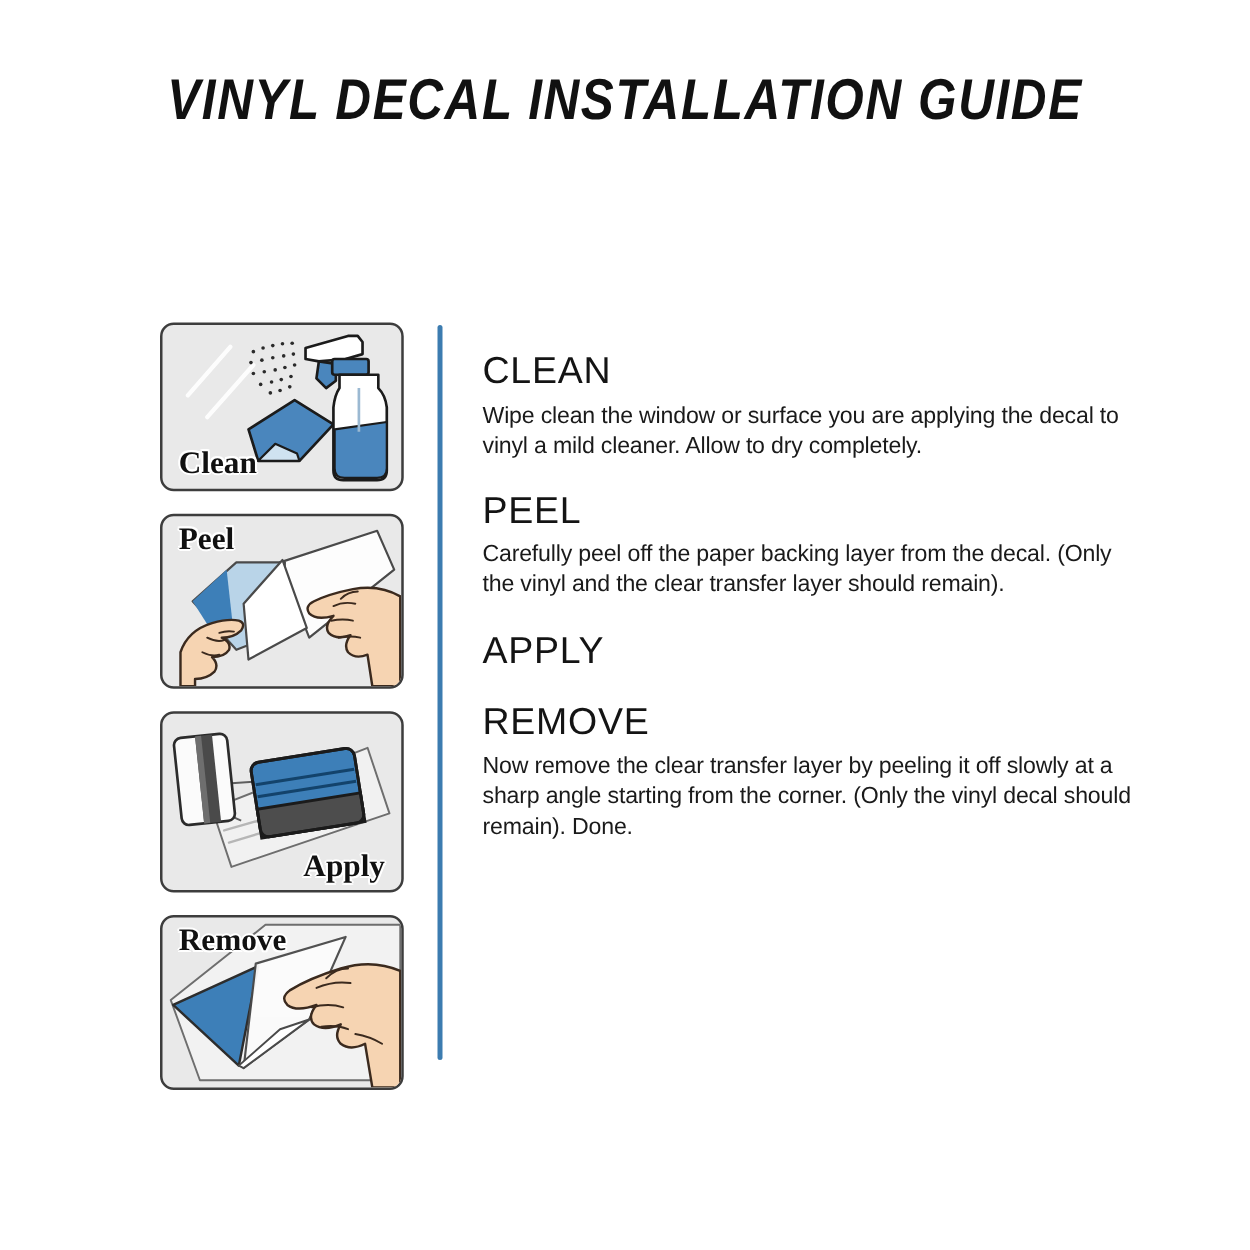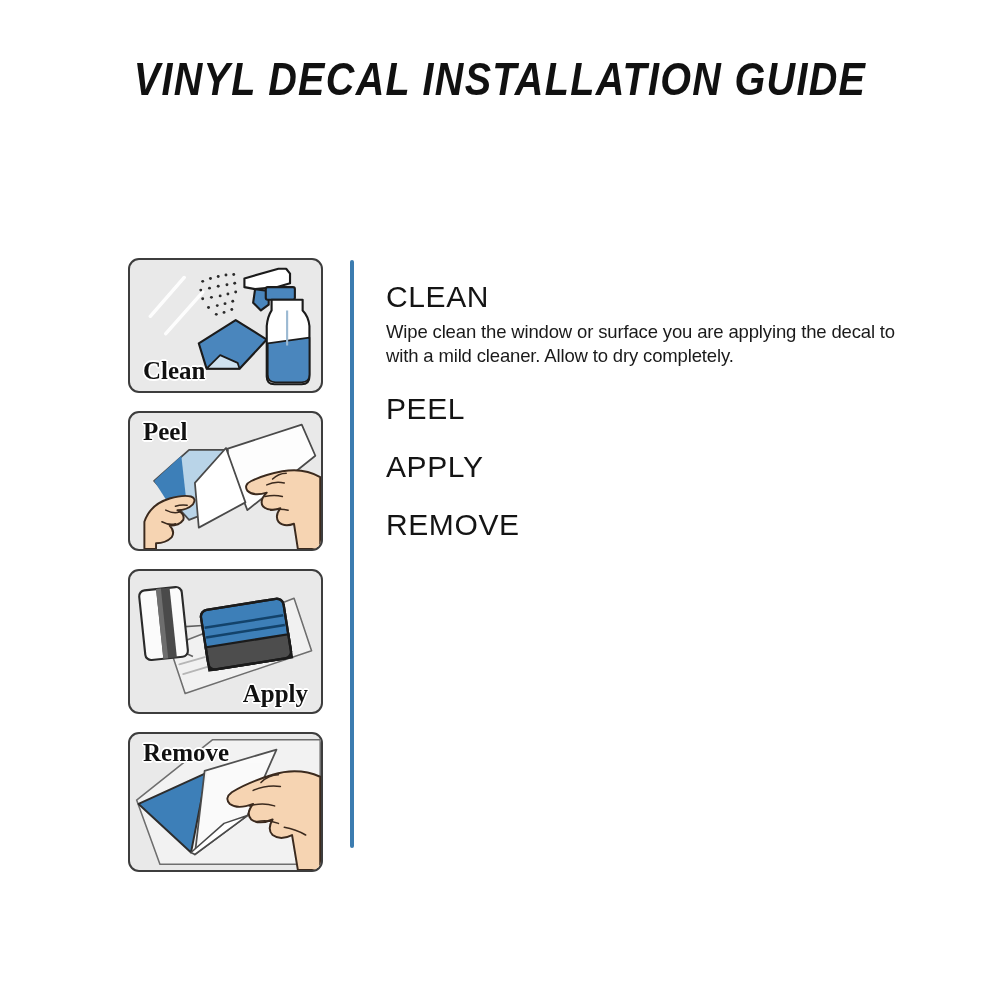--- a/index.html
+++ b/index.html
@@ -296,30 +296,32 @@
       </div>
 
     </div>
 
     <div id="divider"></div>
 
     <div id="text-column">
 
       <div class="step">
         <div class="step-head step-h-clean">CLEAN</div>
-        <div class="step-body">Wipe clean the window or surface you are applying the decal to with a mild cleaner. Allow to dry completely.</div>
+        <div class="step-body">Wipe clean the window or surface you are applying the decal to vinyl a mild cleaner. Allow to dry completely.</div>
       </div>
 
       <div class="step">
         <div class="step-head">PEEL</div>
+        <div class="step-body">Carefully peel off the paper backing layer from the decal. (Only the vinyl and the clear transfer layer should remain).</div>
       </div>
 
       <div class="step">
         <div class="step-head">APPLY</div>
       </div>
 
       <div class="step">
         <div class="step-head">REMOVE</div>
+        <div class="step-body">Now remove the clear transfer layer by peeling it off slowly at a sharp angle starting from the corner. (Only the vinyl decal should remain). Done.</div>
       </div>
 
     </div>
   </div>
 </div>
 
 </body></html>

